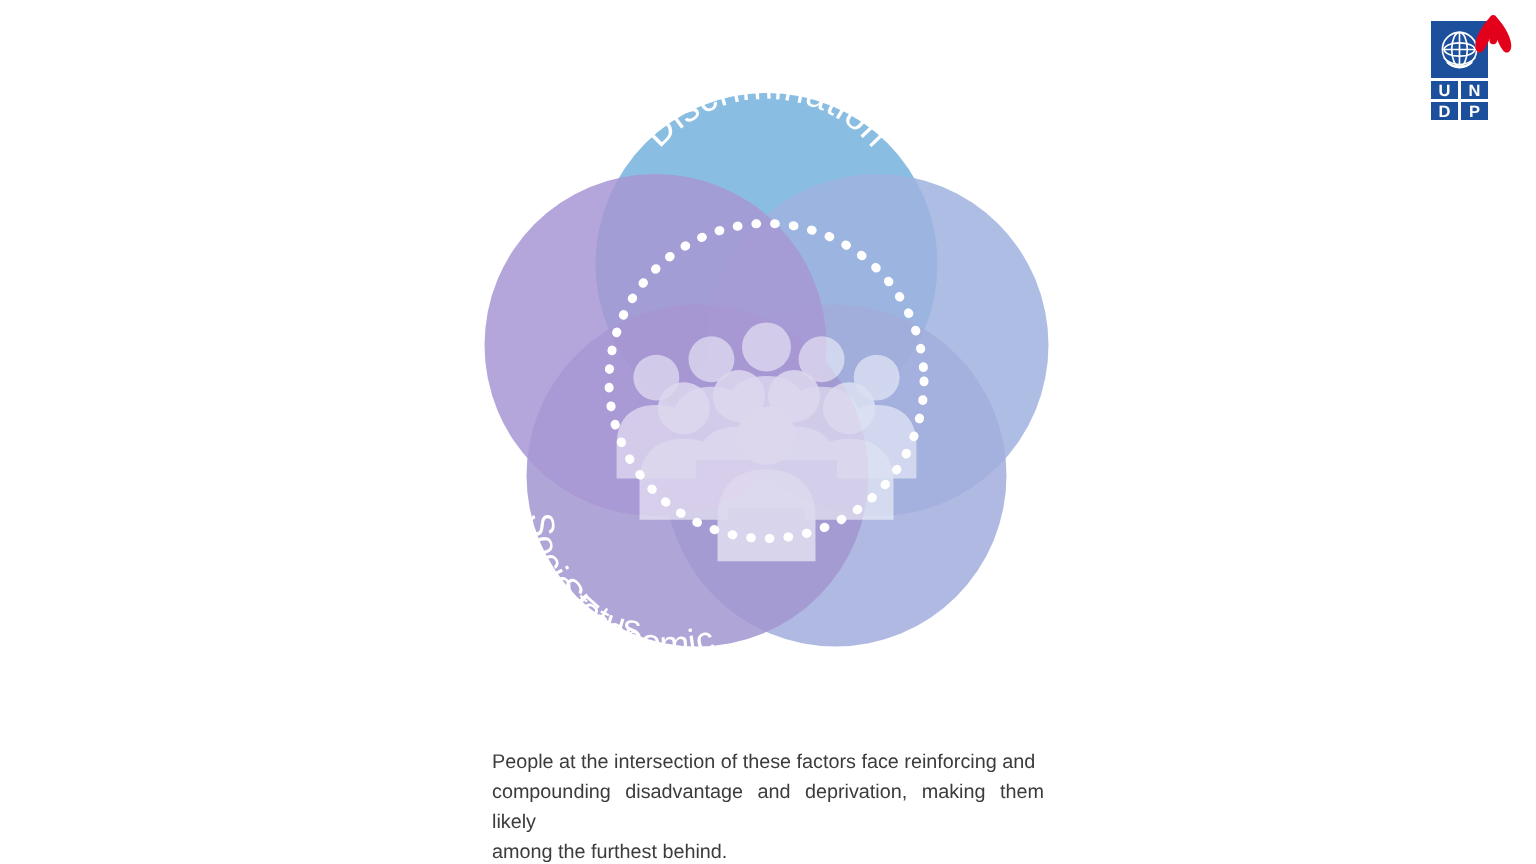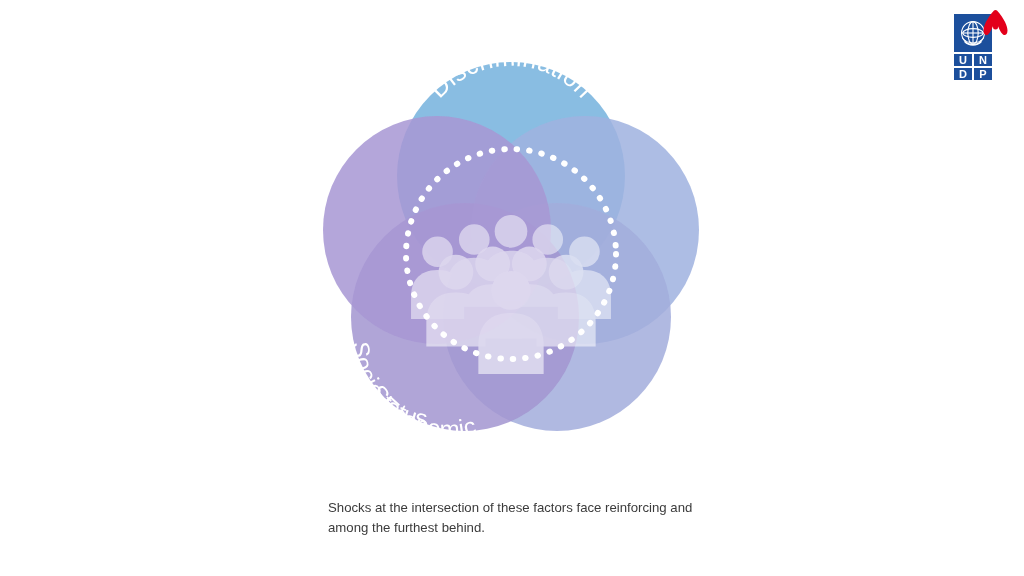--- a/index.html
+++ b/index.html
@@ -147,21 +147,22 @@
       <textPath href="#arc-socio-2" startOffset="50%" text-anchor="middle">Status</textPath>
     </text>
 
     <text class="petal-label">
       <textPath href="#arc-geography" startOffset="50%" text-anchor="middle">Geography</textPath>
     </text>
   </svg>
 </div>
 
 <div id="caption">
-  <div>Shocks at the intersection of these factors face reinforcing and</div>
+  <div>People at the intersection of these factors face reinforcing and</div>
+  <div>compounding disadvantage and deprivation, making them likely</div>
   <div class="last-line">among the furthest behind.</div>
 </div>
 
 <div id="undp-logo">
   <svg viewBox="0 0 60 72" xmlns="http://www.w3.org/2000/svg">
 
     <rect x="4" y="6" width="38" height="38" fill="#1c4f9c"></rect>
 
     <g stroke="#ffffff" stroke-width="1.1" fill="none">
       <circle cx="23" cy="25" r="11.4"></circle>

